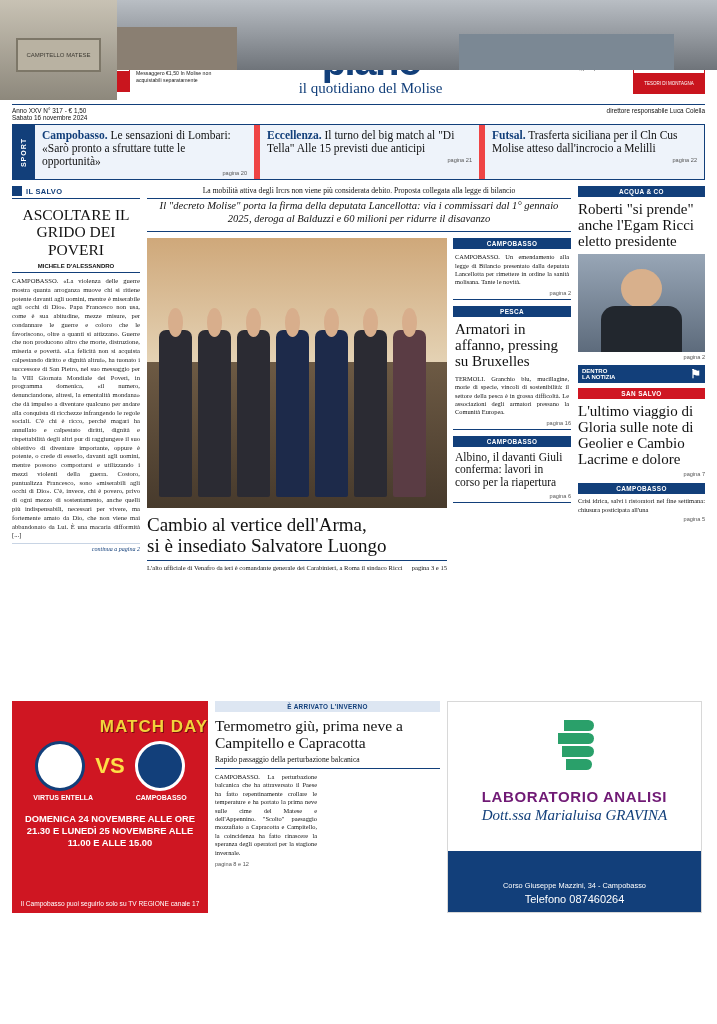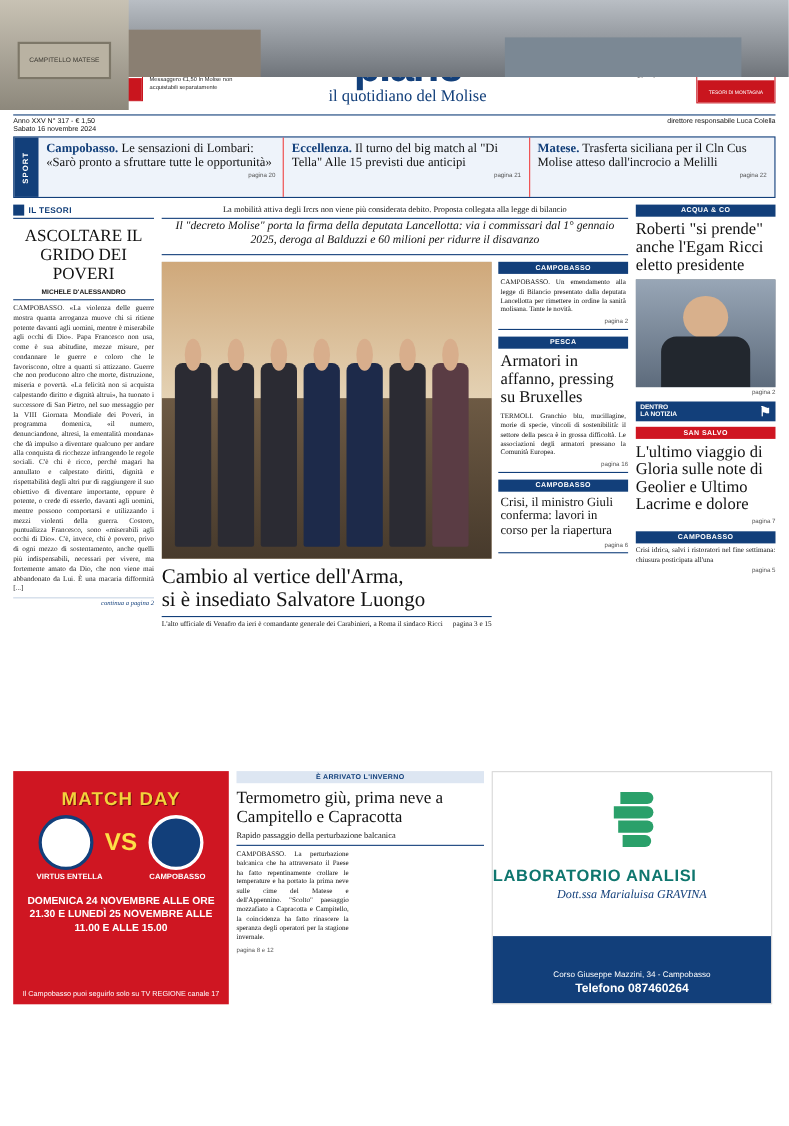--- a/index.html
+++ b/index.html
@@ -40,21 +40,21 @@
 
   .mh-rule { border-top:1px solid #123f7a; margin-top:2px; }
   .mh-info { display:flex; justify-content:space-between; font-size:6.4px; padding:2px 0 3px 0; font-family:"Liberation Sans",sans-serif; color:#111;}
   .mh-info .center { color:#123f7a; }
 
   
   .sportbar { display:flex; border:1px solid #123f7a; background:#eef3fa; height:56px; }
   .sport-tag { width:22px; background:#123f7a; color:#fff; font-family:"Liberation Sans",sans-serif; font-size:7px; font-weight:bold;
     display:flex; align-items:center; justify-content:center; letter-spacing:1px; }
   .sport-tag span { transform: rotate(-90deg); white-space:nowrap; }
-  .sport-col { flex:1; padding:4px 7px 2px 7px; border-right:1px solid #ef4444; position:relative;}
+  .sport-col { flex:1; padding:4px 7px 2px 7px; border-right:6px solid #ef4444; position:relative;}
   .sport-col:last-child{border-right:none;}
   .sport-col h3 { margin:0; font-size:11.5px; line-height:1.12; font-family:"Liberation Serif",serif; color:#111; font-weight:normal;}
   .sport-col h3 b { color:#123f7a; }
   .pagina { font-size:5.6px; color:#555; text-align:right; margin-top:2px; font-family:"Liberation Sans",sans-serif;}
 
   
   .grid { display:flex; gap:7px; margin-top:6px; height:508px; }
   .col-left { width:128px; }
   .col-mid  { width:424px; }
   .col-right{ width:127px; }
@@ -91,45 +91,45 @@
   .tab-blue { background:#123f7a; color:#fff; font-family:"Liberation Sans",sans-serif; font-size:6px; font-weight:bold; padding:2px 4px; display:flex; justify-content:space-between; align-items:center;}
   .photo-salvo { width:100%; height:70px; background:#8e9aa6; position:relative; overflow:hidden;}
   .rt-text { font-size:6.5px; line-height:1.3; text-align:justify; padding-top:3px;}
 
   
   .bottom { display:flex; gap:7px; margin-top:7px; height:212px; }
   .bt-left { width:196px; background:#cf1622; position:relative; overflow:hidden; color:#fff; }
   .bt-mid { width:225px; }
   .bt-right{ width:255px; background:#fff; border:1px solid #d8d8d8; position:relative; overflow:hidden;}
 
-  .md-banner { position:absolute; top:16px; left:0; right:0; text-align:center; font-family:"Liberation Sans",sans-serif; font-weight:bold; font-size:17px; color:#f2d33c; letter-spacing:1px; text-shadow:1px 1px 0 #7a0a10;}
+  .md-banner { position:absolute; top:16px; left:0; right:0; text-align:right; font-family:"Liberation Sans",sans-serif; font-weight:bold; font-size:17px; color:#f2d33c; letter-spacing:1px; text-shadow:1px 1px 0 #7a0a10;}
   .md-crests { position:absolute; top:40px; left:0; right:0; display:flex; align-items:center; justify-content:center; gap:10px;}
   .crest { width:50px;height:50px;border-radius:50%; background:#fff; border:3px solid #123f7a; position:relative;}
   .crest.b { background:#123f7a; border-color:#fff; }
   .vs { font-family:"Liberation Sans",sans-serif; font-weight:bold; font-size:22px; color:#fde047;}
   .md-names { position:absolute; top:93px; left:0; right:0; display:flex; justify-content:space-around; font-family:"Liberation Sans",sans-serif; font-size:7px; font-weight:bold; color:#fff;}
   .md-info { position:absolute; top:112px; left:8px; right:8px; text-align:center; font-family:"Liberation Sans",sans-serif; font-size:9.4px; font-weight:bold; line-height:1.28; color:#fff;}
   .md-foot { position:absolute; bottom:6px; left:6px; right:6px; text-align:center; font-family:"Liberation Sans",sans-serif; font-size:6.6px; color:#fff;}
 
   .bt-mid .tag { background:#dde6f2; color:#123f7a; font-family:"Liberation Sans",sans-serif; font-size:6.4px; font-weight:bold; text-align:center; padding:2px 0; letter-spacing:.3px;}
   .bt-mid h2 { font-family:"Liberation Serif",serif; font-size:15.5px; line-height:1.1; margin:5px 0 4px 0; font-weight:normal;}
   .bt-mid .dek { font-size:7.6px; border-bottom:1px solid #123f7a; padding-bottom:4px; margin-bottom:4px;}
   .bt-cols { display:flex; gap:6px; }
   .bt-text { width:102px; font-size:6.4px; line-height:1.31; text-align:justify;}
   .bt-photo { width:117px; height:100px; background:#9aa0a4; position:relative; overflow:hidden;}
   .bt-pag { font-size:5.6px; color:#555; font-family:"Liberation Sans",sans-serif; margin-top:4px;}
 
   .lab-logo { position:absolute; top:16px; left:0; right:0; display:flex; justify-content:center;}
   .leaf { width:42px; height:56px; position:relative;}
   .leaf i { display:block; position:absolute; left:10px; width:30px; height:11px; background:#2aa06a; border-radius:0 18px 18px 0;}
-  .lab-name { position:absolute; top:86px; left:0; right:0; font-family:"Liberation Sans",sans-serif; font-size:15px; font-weight:bold; color:#0f766e; letter-spacing:.6px;}
-  .lab-sub { position:absolute; top:105px; left:0; right:0; text-align:center; font-family:"Liberation Serif",serif; font-style:italic; font-size:11px; color:#123f7a;}
+  .lab-name { position:absolute; top:86px; left:0; right:0; text-align:center; font-family:"Liberation Sans",sans-serif; font-size:15px; font-weight:bold; color:#701a75; letter-spacing:.6px;}
+  .lab-sub { position:absolute; top:105px; left:0; right:0; text-align:center; font-family:"Liberation Serif",serif; font-style:italic; font-size:15px; color:#123f7a;}
   .lab-bar { position:absolute; bottom:0; left:0; right:0; background:#123f7a; color:#fff; text-align:center; padding:6px 0 7px 0; font-family:"Liberation Sans",sans-serif;}
   .lab-bar .a { font-size:7.4px;margin-top:24px; }
-  .lab-bar .b { font-size:11px; font-weight:bold; margin-top:3px;}
+  .lab-bar .b { font-size:11px; font-weight:normal; margin-top:3px;}
 
   
   .ph { position:absolute; inset:0; }
   .ph .sky { position:absolute; left:0; right:0; top:0; height:46%; background:linear-gradient(#cfa87a,#e4d2b4); }
   .ph .floor { position:absolute; left:0; right:0; bottom:0; height:54%; background:linear-gradient(#6d5a44,#473a2c); }
   .fig { position:absolute; bottom:4%; width:11%; height:62%; background:#2b2b33; border-radius:7px 7px 2px 2px;}
   .fig:after{ content:""; position:absolute; top:-13%; left:27%; width:46%; height:17%; border-radius:50%; background:#d8ae8c;}
   .portrait .bg{position:absolute;inset:0;background:linear-gradient(#98a6b6,#5d6b7c);}
   .portrait .head{position:absolute;left:34%;top:16%;width:32%;height:40%;border-radius:50%;background:#d8b08c;}
   .portrait .body{position:absolute;left:18%;top:54%;width:64%;height:46%;background:#22272e;border-radius:14px 14px 0 0;}
@@ -202,32 +202,32 @@
       <h3><b>Campobasso.</b>
         <span>Le sensazioni di Lombari: «Sarò pronto a sfruttare tutte le opportunità»</span></h3>
       <div class="pagina">pagina 20</div>
     </div>
     <div class="sport-col">
       <h3><b>Eccellenza.</b>
         <span>Il turno del big match al "Di Tella" Alle 15 previsti due anticipi</span></h3>
       <div class="pagina">pagina 21</div>
     </div>
     <div class="sport-col">
-      <h3><b>Matese.</b>
+      <h3><b>Futsal.</b>
         <span>Trasferta siciliana per il Cln Cus Molise atteso dall'incrocio a Melilli</span></h3>
       <div class="pagina">pagina 22</div>
     </div>
   </div>
 
   <div class="grid">
 
     <div class="col-left">
       <div class="sec-head">
         <div class="sq"></div>
-        <div class="t">IL TESORI</div>
+        <div class="t">IL SALVO</div>
       </div>
       <div class="punto-title">ASCOLTARE IL GRIDO DEI POVERI</div>
       <div class="byline">MICHELE D'ALESSANDRO</div>
       <div class="punto-body">CAMPOBASSO. «La violenza delle guerre mostra quanta arroganza muove chi si ritiene potente davanti agli uomini, mentre è miserabile agli occhi di Dio». Papa Francesco non usa, come è sua abitudine, mezze misure, per condannare le guerre e coloro che le favoriscono, oltre a quanti si attizzano.
 
 Guerre che non producono altro che morte, distruzione, miseria e povertà. «La felicità non si acquista calpestando diritto e dignità altrui», ha tuonato i successore di San Pietro, nel suo messaggio per la VIII Giornata Mondiale dei Poveri, in programma domenica, «il numero, denunciandone, altresì, la ementalità mondana» che dà impulso a diventare qualcuno per andare alla conquista di ricchezze infrangendo le regole sociali.
 
 C'è chi è ricco, perché magari ha annullato e calpestato diritti, dignità e rispettabilità degli altri pur di raggiungere il suo obiettivo di diventare importante, oppure è potente, o crede di esserlo, davanti agli uomini, mentre possono comportarsi e utilizzando i mezzi violenti della guerra.
 
 Costoro, puntualizza Francesco, sono «miserabili agli occhi di Dio».
@@ -269,21 +269,21 @@
           <div class="mini-head">CAMPOBASSO</div>
           <div class="mini-body">CAMPOBASSO. Un emendamento alla legge di Bilancio presentato dalla deputata Lancellotta per rimettere in ordine la sanità molisana. Tante le novità.</div>
           <div class="mini-pag">pagina 2</div>
 
           <div class="mini-head" style="margin-top:6px">PESCA</div>
           <div class="mini-title">Armatori in affanno, pressing su Bruxelles</div>
           <div class="mini-body">TERMOLI. Granchio blu, mucillagine, morie di specie, vincoli di sostenibilità: il settore della pesca è in grossa difficoltà. Le associazioni degli armatori pressano la Comunità Europea.</div>
           <div class="mini-pag">pagina 16</div>
 
           <div class="mini-head" style="margin-top:6px">CAMPOBASSO</div>
-          <div class="mini-title sm">Crisi, il ministro Giuli conferma: lavori in corso per la riapertura</div>
+          <div class="mini-title sm">Albino, il davanti Giuli conferma: lavori in corso per la riapertura</div>
           <div class="mini-pag">pagina 6</div>
         </div>
       </div>
     </div>
 
     <div class="col-right">
       <div class="mini-head">ACQUA &amp; CO</div>
       <div class="rt-title">Roberti "si prende" anche l'Egam Ricci eletto presidente</div>
       <div class="photo-roberti portrait">
         <div class="bg"></div>
@@ -294,21 +294,21 @@
 
       <div class="tab-blue" style="margin-top:5px">
         <span>
           <span>DENTRO</span><br>
           <span>LA NOTIZIA</span>
         </span>
         <span style="font-size:12px">⚑</span>
       </div>
 
       <div class="mini-head" style="background:#cf1622; margin-top:5px">SAN SALVO</div>
-      <div class="rt-title">L'ultimo viaggio di Gloria sulle note di Geolier e Ultimo Lacrime e dolore</div>
+      <div class="rt-title">L'ultimo viaggio di Gloria sulle note di Geolier e Cambio Lacrime e dolore</div>
       <div class="photo-salvo street">
         <div class="b1"></div>
           <div class="b2"></div>
       </div>
       <div class="rt-pag">pagina 7</div>
 
       <div class="mini-head" style="margin-top:6px">CAMPOBASSO</div>
       <div class="rt-text">Crisi idrica, salvi i ristoratori nel fine settimana: chiusura posticipata all'una</div>
       <div class="rt-pag">pagina 5</div>
     </div>

